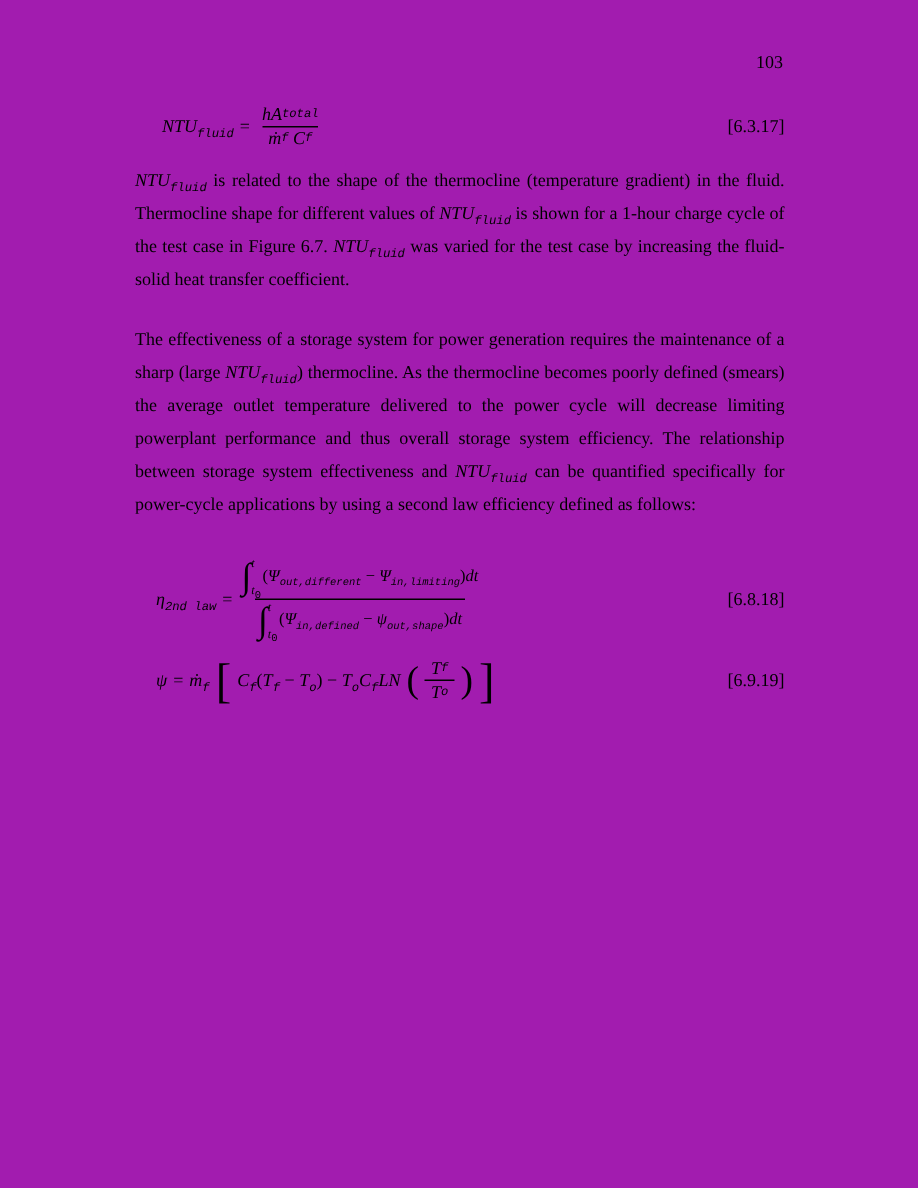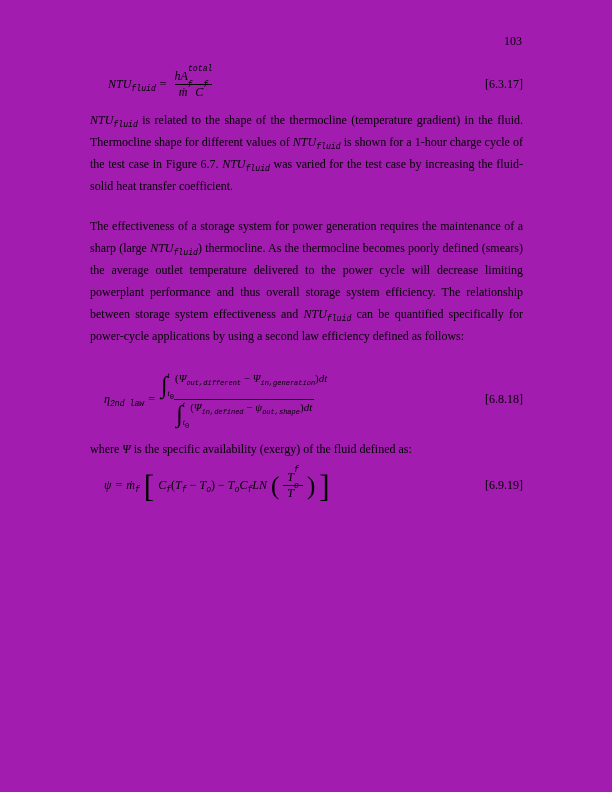--- a/index.html
+++ b/index.html
@@ -37,21 +37,21 @@
   .eq-body { display: inline-flex; align-items: center; gap: 4px; }
   .tok { white-space: pre; }
 
   
   .frac {
     display: inline-flex; flex-direction: column; align-items: center;
     vertical-align: middle;
   }
   .frac .num, .frac .den {
     padding: 0px 4px; line-height: 1.25; white-space: pre;
-    display: inline-flex; align-items: flex-start; justify-content: center;
+    display: inline-flex; align-items: center; justify-content: center;
   }
   .frac .den { border-top: 1px solid #000; }
 
   
   .intwrap { display: inline-flex; align-items: center; margin-right: 1px; }
   .int-glyph { font-size: 24px; line-height: 26px; font-style: italic; }
   .int-lims {
     display: inline-flex; flex-direction: column; justify-content: space-between;
     height: 26px; font-size: 8px; margin-left: 0px; line-height: 1;
   }
@@ -100,38 +100,37 @@
         <span class="tok">=</span>
         <span class="frac eq2frac">
           <span class="num">
             <span class="intwrap">
               <span class="int-glyph">∫</span>
               <span class="int-lims">
                 <span class="lim it">t</span>
                 <span class="lim"><span class="it">t</span><sub class="sub">0</sub></span>
               </span>
             </span>
-            <span><span>(</span><span class="it">Ψ</span><sub class="itsub">out,different</sub><span> − </span><span class="it">Ψ</span><sub class="itsub">in,generation</sub><span>)</span><span class="it">dt</span></span>
+            <span><span>(</span><span class="it">Ψ</span><sub class="itsub">out,different</sub><span> − </span><span class="it">Ψ</span><sub class="itsub">in,limiting</sub><span>)</span><span class="it">dt</span></span>
           </span>
           <span class="den">
             <span class="intwrap">
               <span class="int-glyph">∫</span>
               <span class="int-lims">
                 <span class="lim it">t</span>
                 <span class="lim"><span class="it">t</span><sub class="sub">0</sub></span>
               </span>
             </span>
             <span><span>(</span><span class="it">Ψ</span><sub class="itsub">in,defined</sub><span> − </span><span class="it">ψ</span><sub class="itsub">out,shape</sub><span>)</span><span class="it">dt</span></span>
           </span>
         </span>
       </span>
       <span class="eq-label">[6.8.18]</span>
     </div>
 
-    <p class="line"><span>where </span><span class="it">Ψ</span><span> is the specific availability (exergy) of the fluid defined as:</span></p>
 
     <div class="eq-row eq3">
       <span class="eq-body">
         <span class="tok it">ψ</span>
         <span class="tok">=</span>
         <span class="tok"><span class="it">ṁ</span><sub class="itsub">f</sub></span>
         <span class="delim bracket">[</span>
         <span class="tok"><span class="it">C</span><sub class="itsub">f</sub><span>(</span><span class="it">T</span><sub class="itsub">f</sub><span> − </span><span class="it">T</span><sub class="itsub">o</sub><span>) − </span><span class="it">T</span><sub class="itsub">o</sub><span class="it">C</span><sub class="itsub">f</sub><span class="it">LN</span></span>
         <span class="delim paren">(</span>
         <span class="frac">

